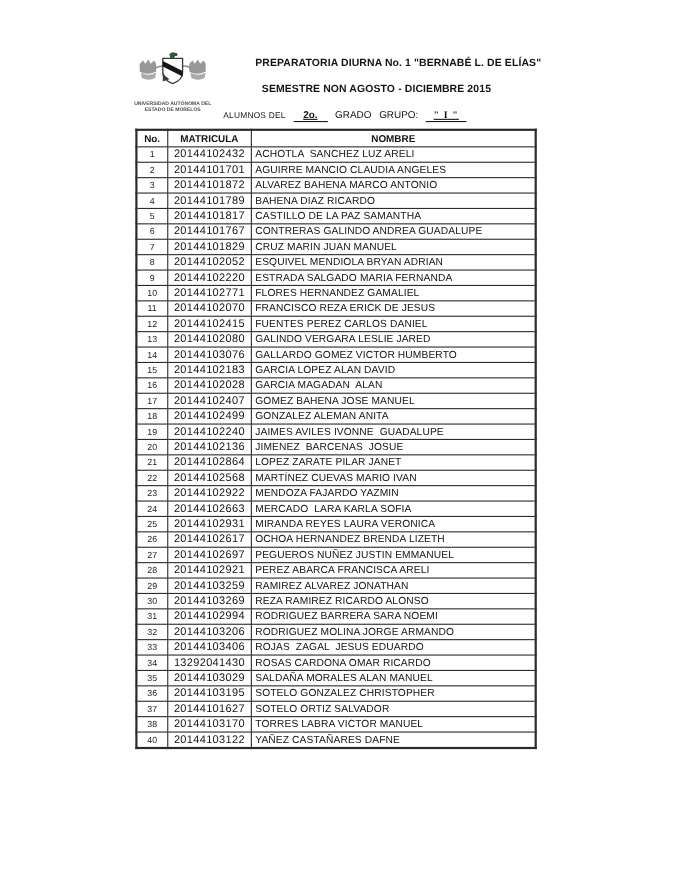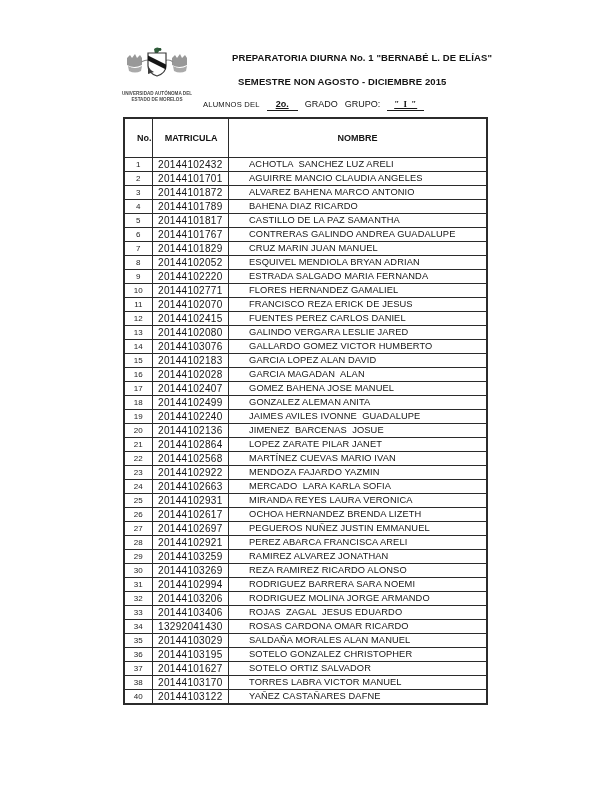--- a/index.html
+++ b/index.html
@@ -77,21 +77,21 @@
     border-collapse: collapse;
     table-layout: fixed;
     border: 2.5px solid #2b2b2b;
   }
   .roster th {
     border: 1px solid #2b2b2b;
     height: 14px;
     font-size: 9px;
     font-weight: bold;
     text-align: center;
-    padding: 12px;
+    padding: 0;
     line-height: 14px;
   }
   .roster td {
     border: 1px solid #2b2b2b;
     border-top-width: 1.5px;
     height: 13px;
     padding: 0;
     line-height: 13px;
     overflow: hidden;
   }
@@ -104,21 +104,21 @@
     color: #222;
   }
   td.cell-mat {
     font-size: 10px;
     text-align: center;
     letter-spacing: 0.3px;
   }
   td.cell-nom {
     font-size: 9.3px;
     text-align: left;
-    padding-left: 20px;
+    padding-left: 3px;
     white-space: pre;
     letter-spacing: 0.1px;
   }
 </style>
 </head>
 <body>
 
 <div class="page">
 
   <div class="logo">

